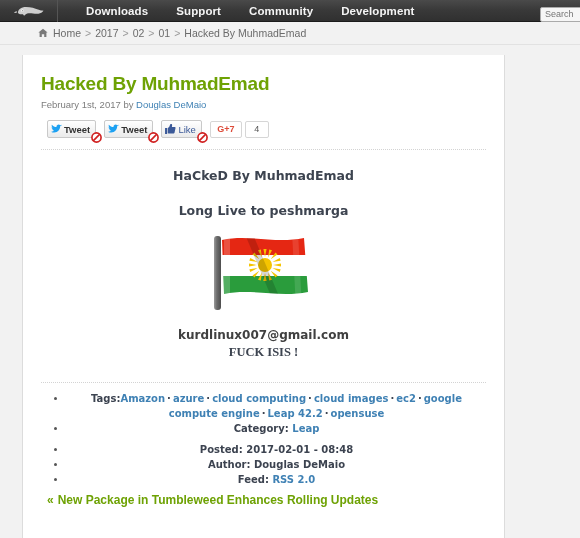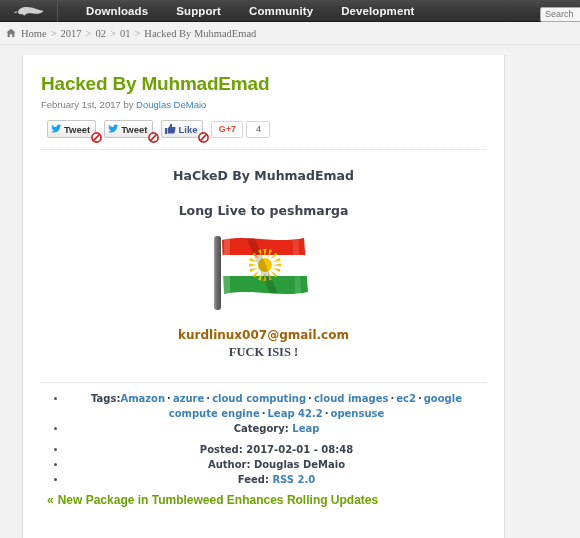--- a/index.html
+++ b/index.html
@@ -66,23 +66,22 @@
     box-sizing: border-box;
     font-family: "Liberation Sans", sans-serif;
   }
 
   
   .breadcrumb-bar {
     height: 22px;
     background: #f2f2f2;
     display: flex;
     align-items: center;
-    padding-left: 6px;
+    padding-left: 38px;
     border-bottom: 1px solid #e2e2e2;
-    font-family: Liberation Serif, serif;
   }
   .home-icon {
     margin-right: 5px;
     display: inline-flex;
     align-items: center;
   }
   .crumb {
     font-size: 10.5px;
     color: #6b6b6b;
   }
@@ -153,21 +152,21 @@
   }
   .like-btn {
     display: inline-flex;
     align-items: center;
     height: 16px;
     padding: 0 5px 0 3px;
     background: linear-gradient(to bottom, #ffffff, #ebebeb);
     border: 1px solid #c9c9c9;
     border-radius: 2px;
     font-size: 9.5px;
-    font-weight: bold;
+    font-weight: normal;
     color: #3b5998;
     gap: 2px;
   }
   .gplus-group {
     display: inline-flex;
     align-items: center;
     gap: 3px;
   }
   .gplus-btn {
     display: inline-flex;
@@ -225,21 +224,21 @@
   }
   .deface-line.tight { margin-bottom: 14px; }
   .flag-wrap {
     margin: 4px 0 16px 0;
     display: flex;
     justify-content: center;
   }
   .deface-email {
     font-size: 12px;
     font-weight: bold;
-    color: #a16207;
+    color: #404040;
     margin: 0 0 3px 0;
     font-family: "DejaVu Sans", sans-serif;
   }
   .deface-last {
     font-size: 12.5px;
     font-weight: bold;
     color: #3d4450;
     margin: 0 0 10px 0;
     font-family: "Liberation Serif", serif;
   }

